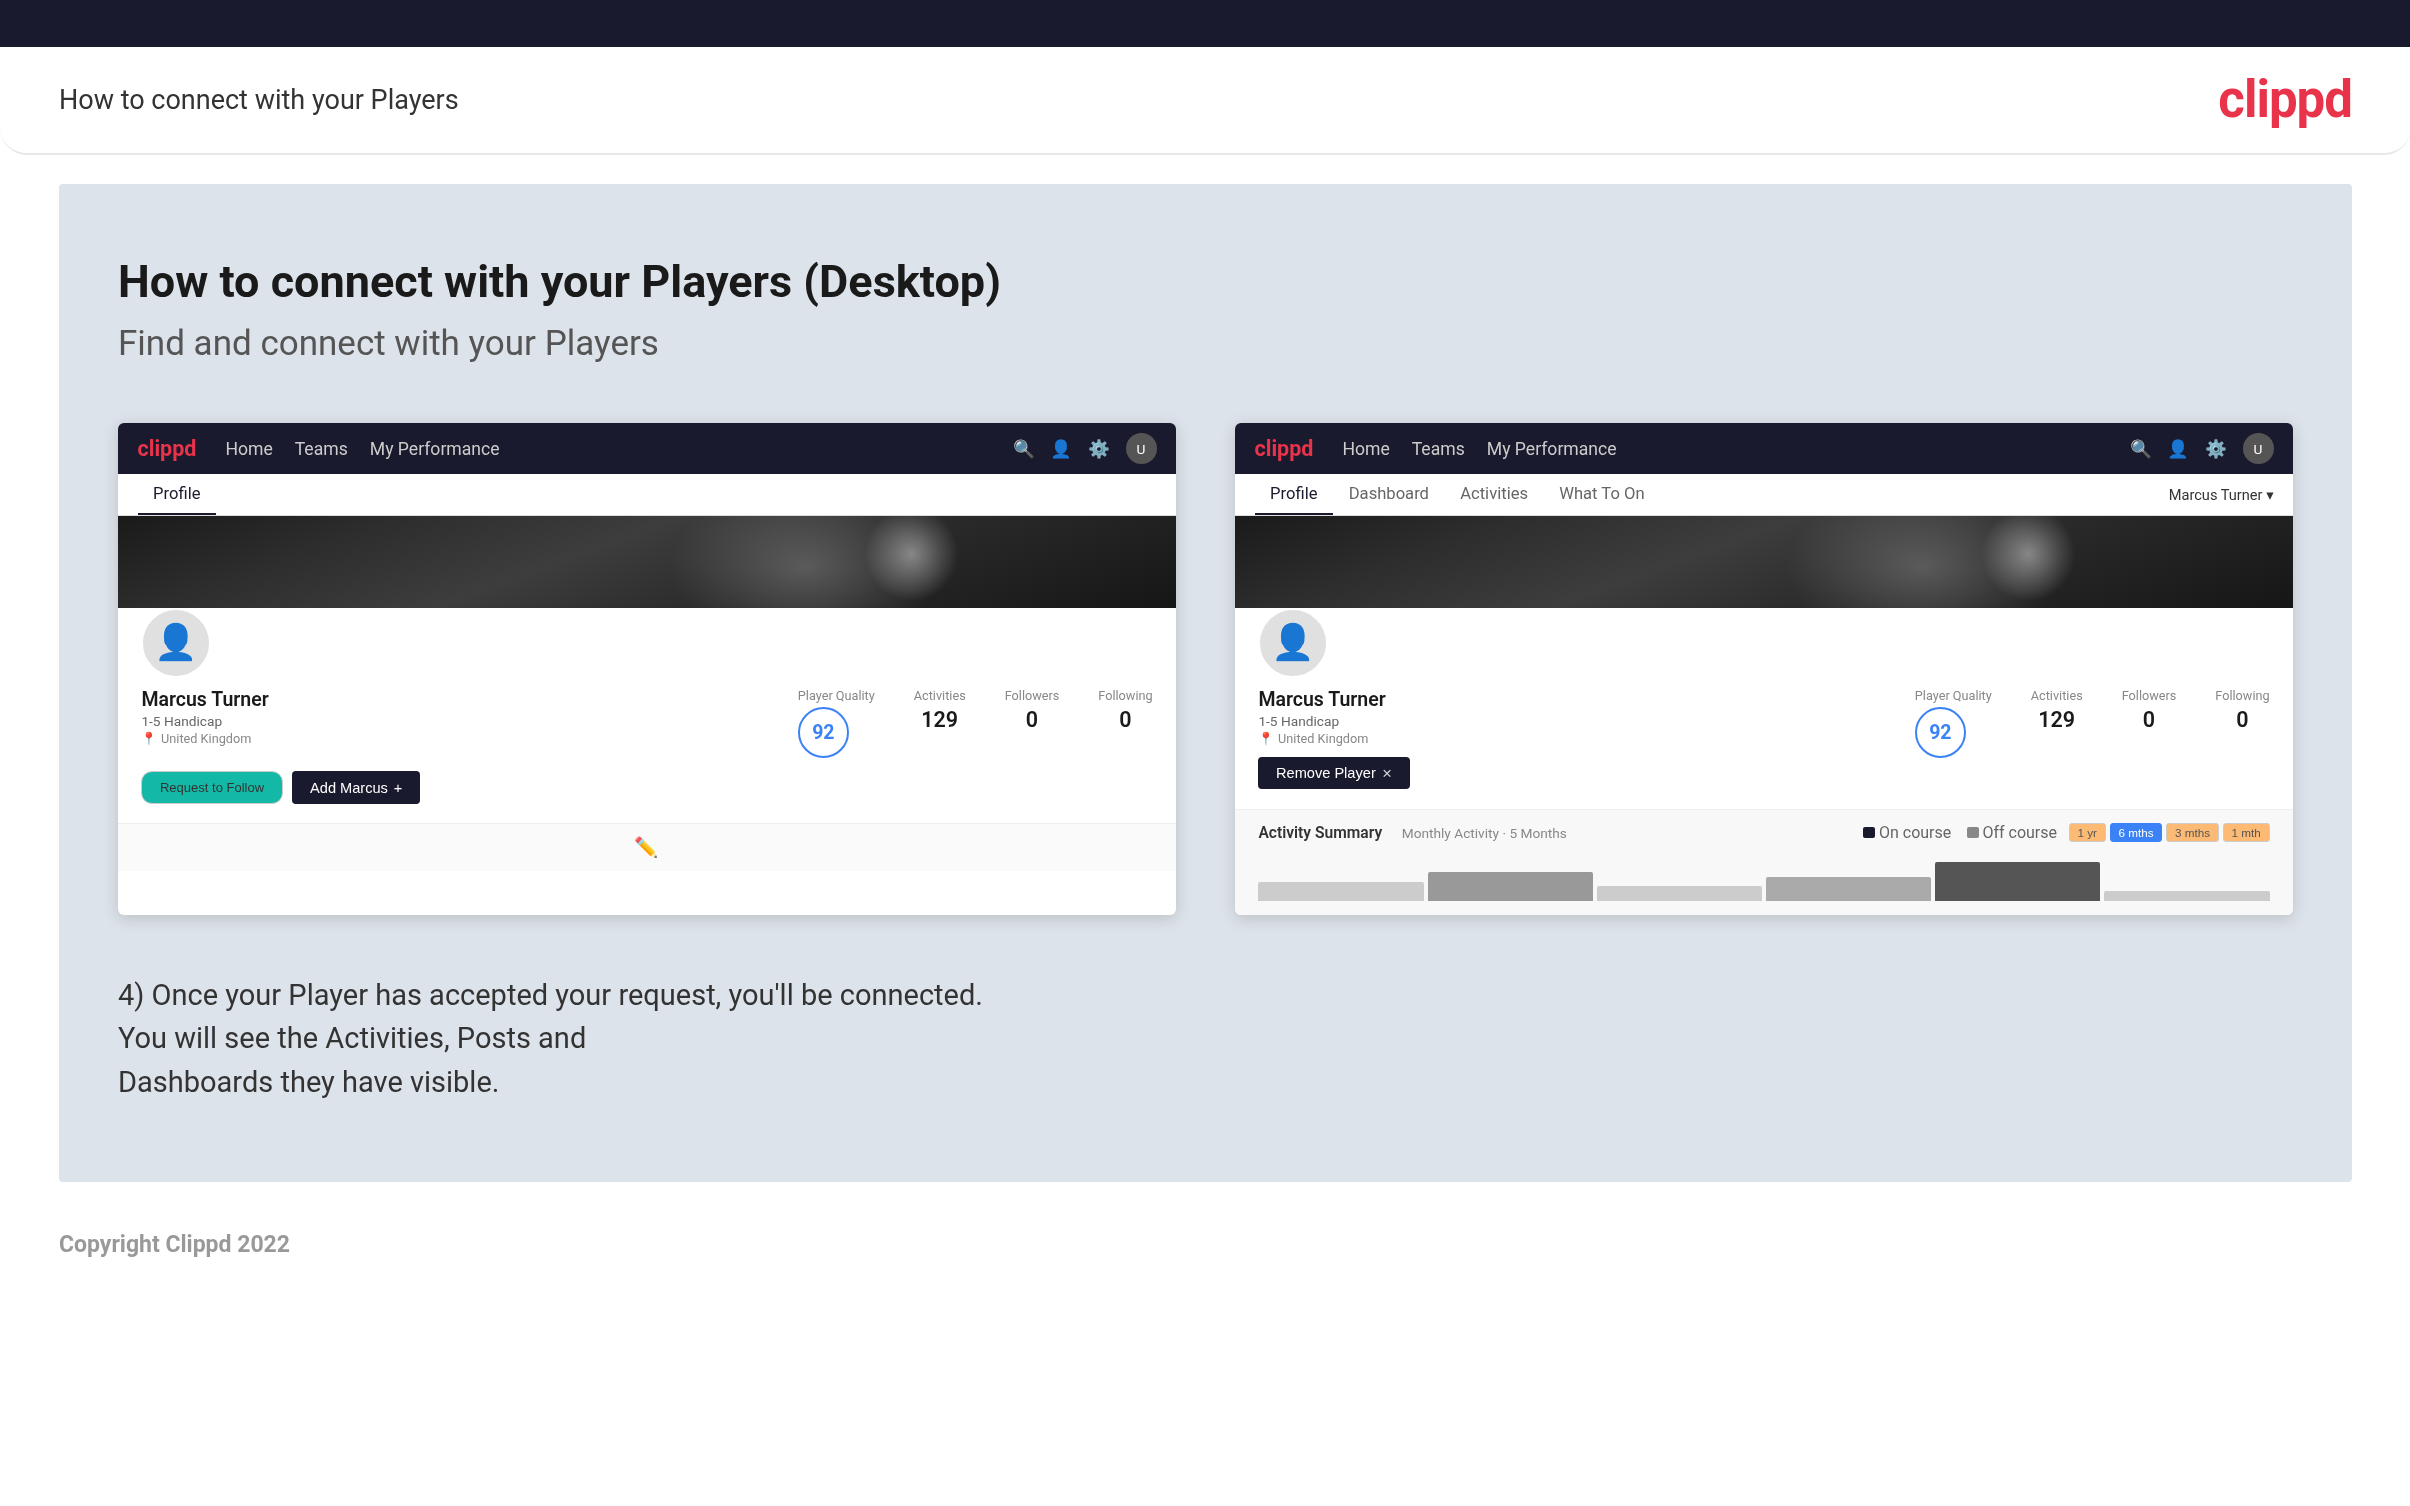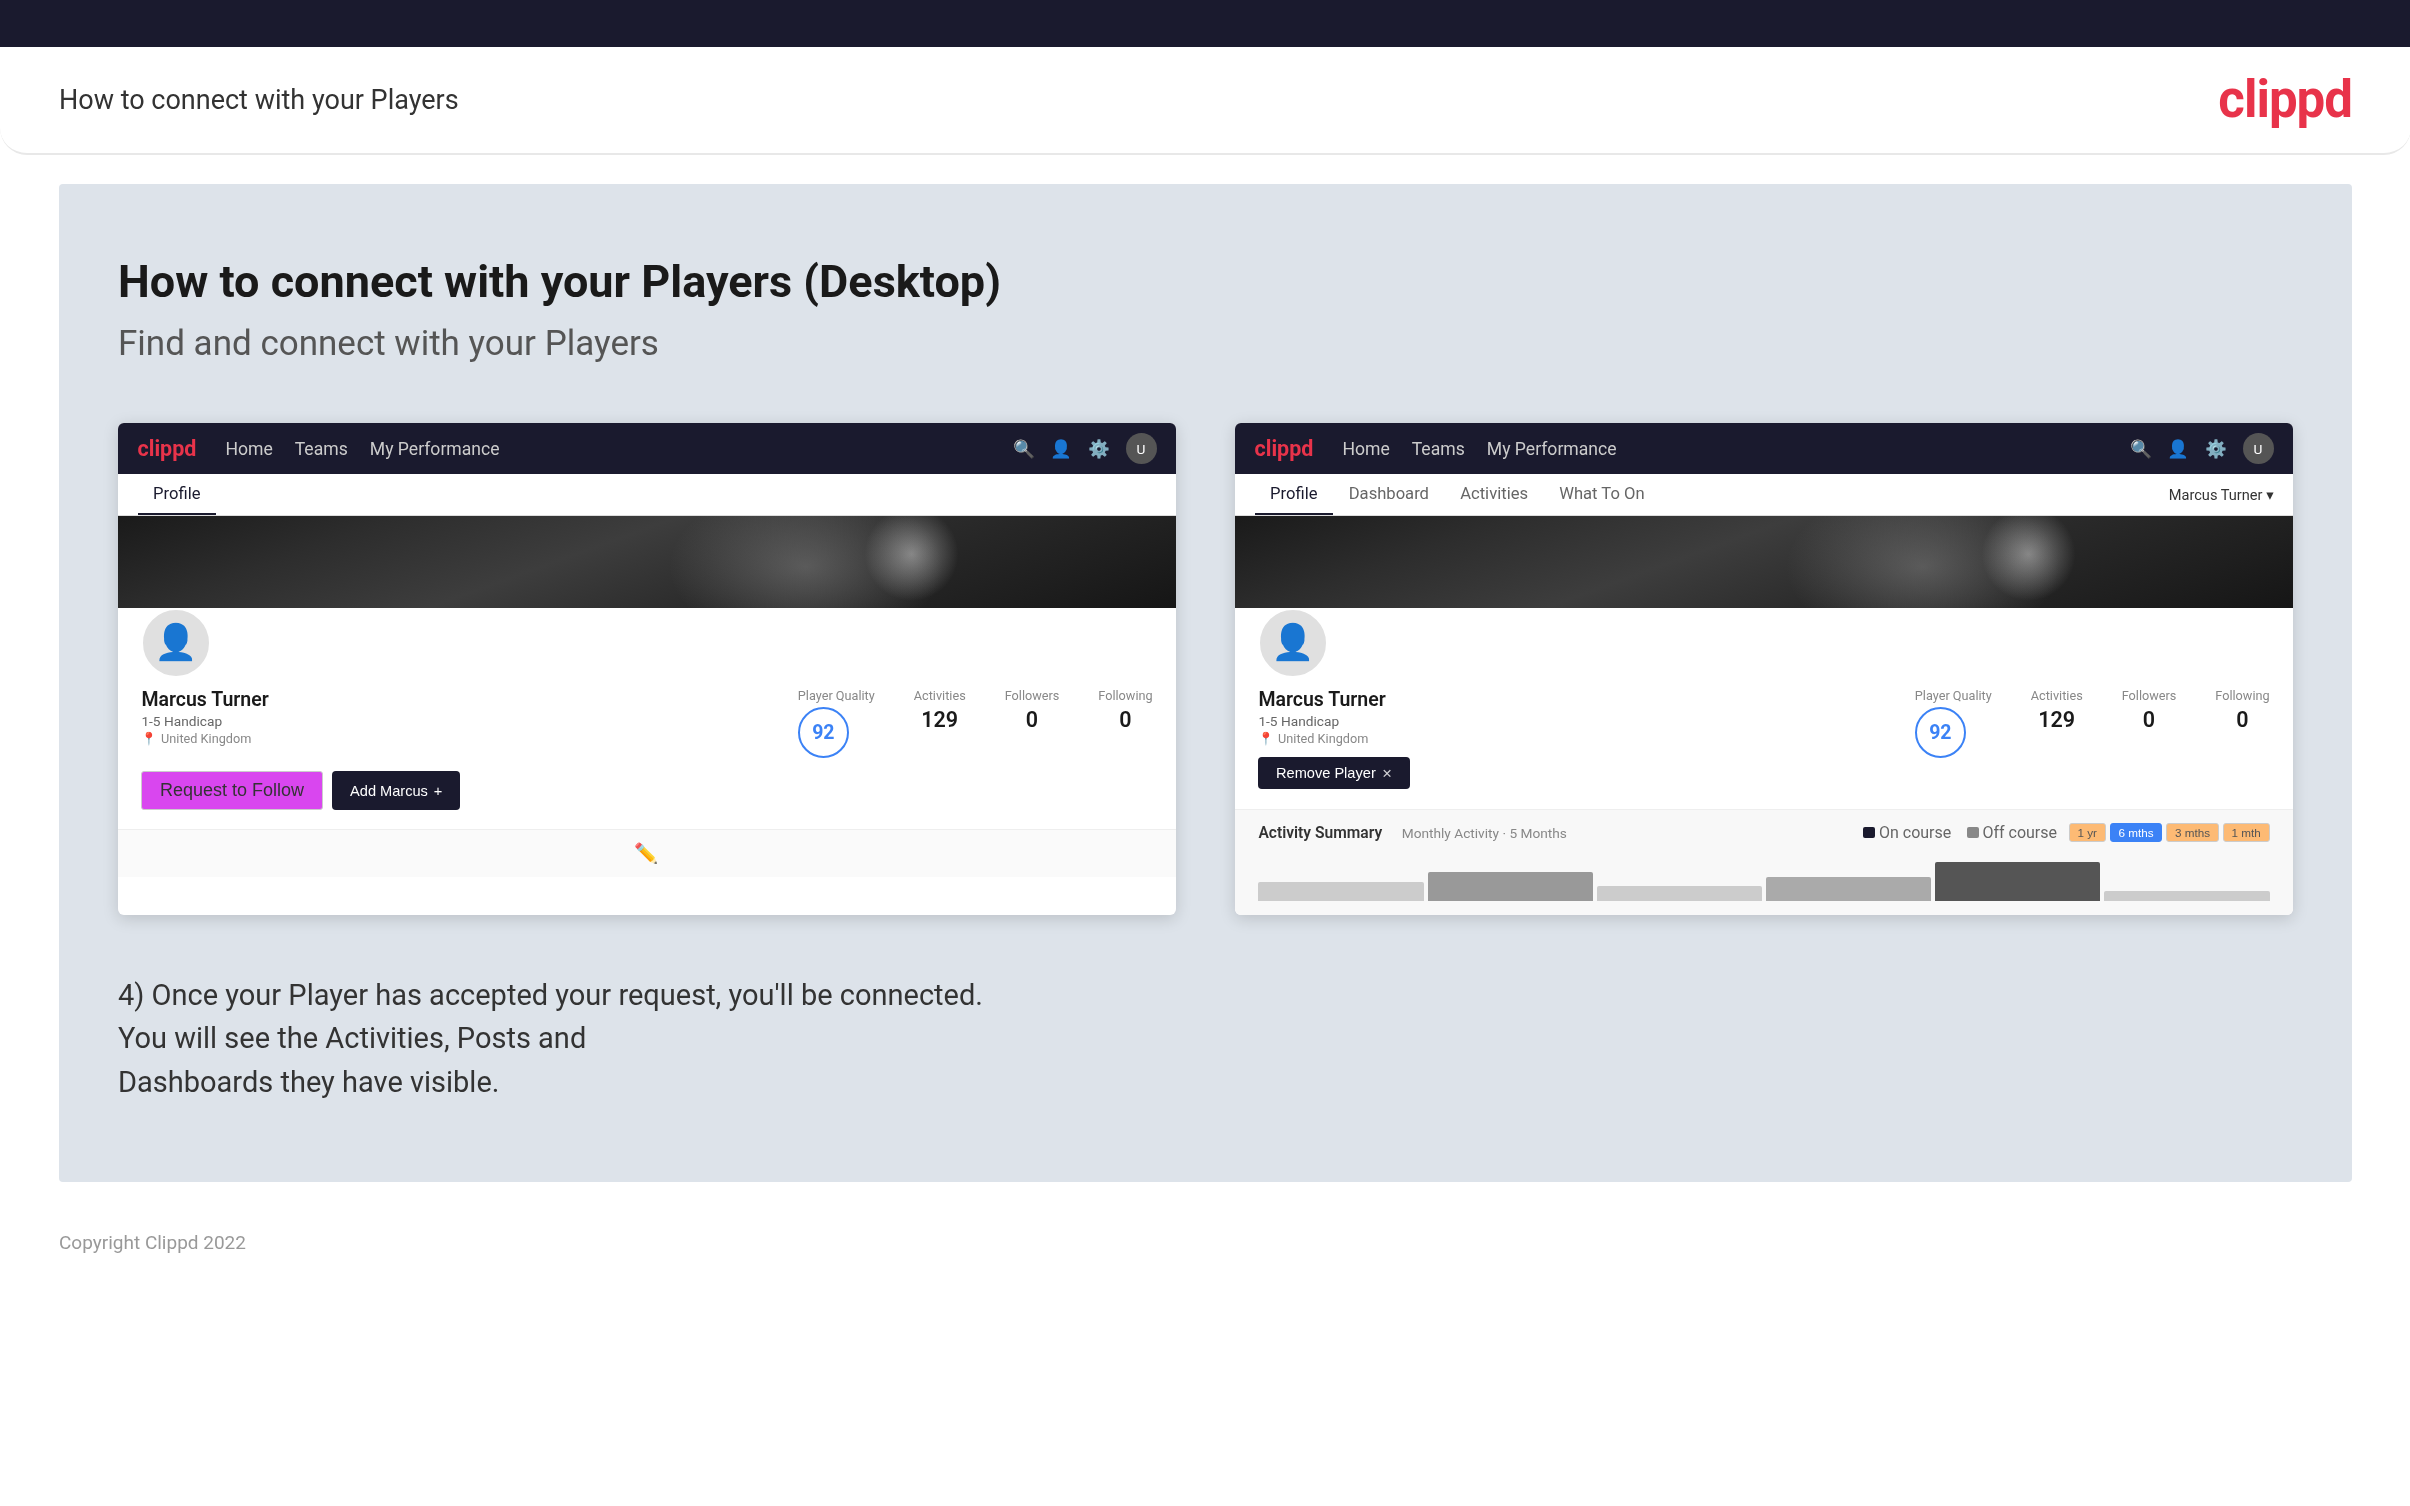--- a/index.html
+++ b/index.html
@@ -228,24 +228,24 @@
       color: #3b82f6;
     }
 
     .player-actions {
       display: flex;
       gap: 9.8px;
       margin-top: 13.7px;
     }
     .btn-follow {
       padding: 7.8px 17.6px;
-      background: #d946ef;
+      background: #14b8a6;
       border: 1px solid #ccc;
-      border-radius: 3px;
-      font-size: 18px;
+      border-radius: 11px;
+      font-size: 13px;
       color: #333;
       cursor: pointer;
     }
     .btn-add-player {
       padding: 7.8px 17.6px;
       background: #1a1a2e;
       border: none;
       border-radius: 3.9px;
       font-size: 14.6px;
       color: #fff;
@@ -363,21 +363,22 @@
     }
     .description-text {
       font-size: 29px;
       color: #333;
       line-height: 1.5;
     }
 
     .footer {
       padding: 19.5px 59px;
       color: #999;
-      font-size: 19px;
+      font-size: 23px;
+      font-weight: bold;
     }
 
     
     .profile-tabs-right {
       display: flex;
       align-items: center;
       justify-content: space-between;
       border-bottom: 1px solid #ddd;
       padding: 0 19.5px;
       background: #fff;

